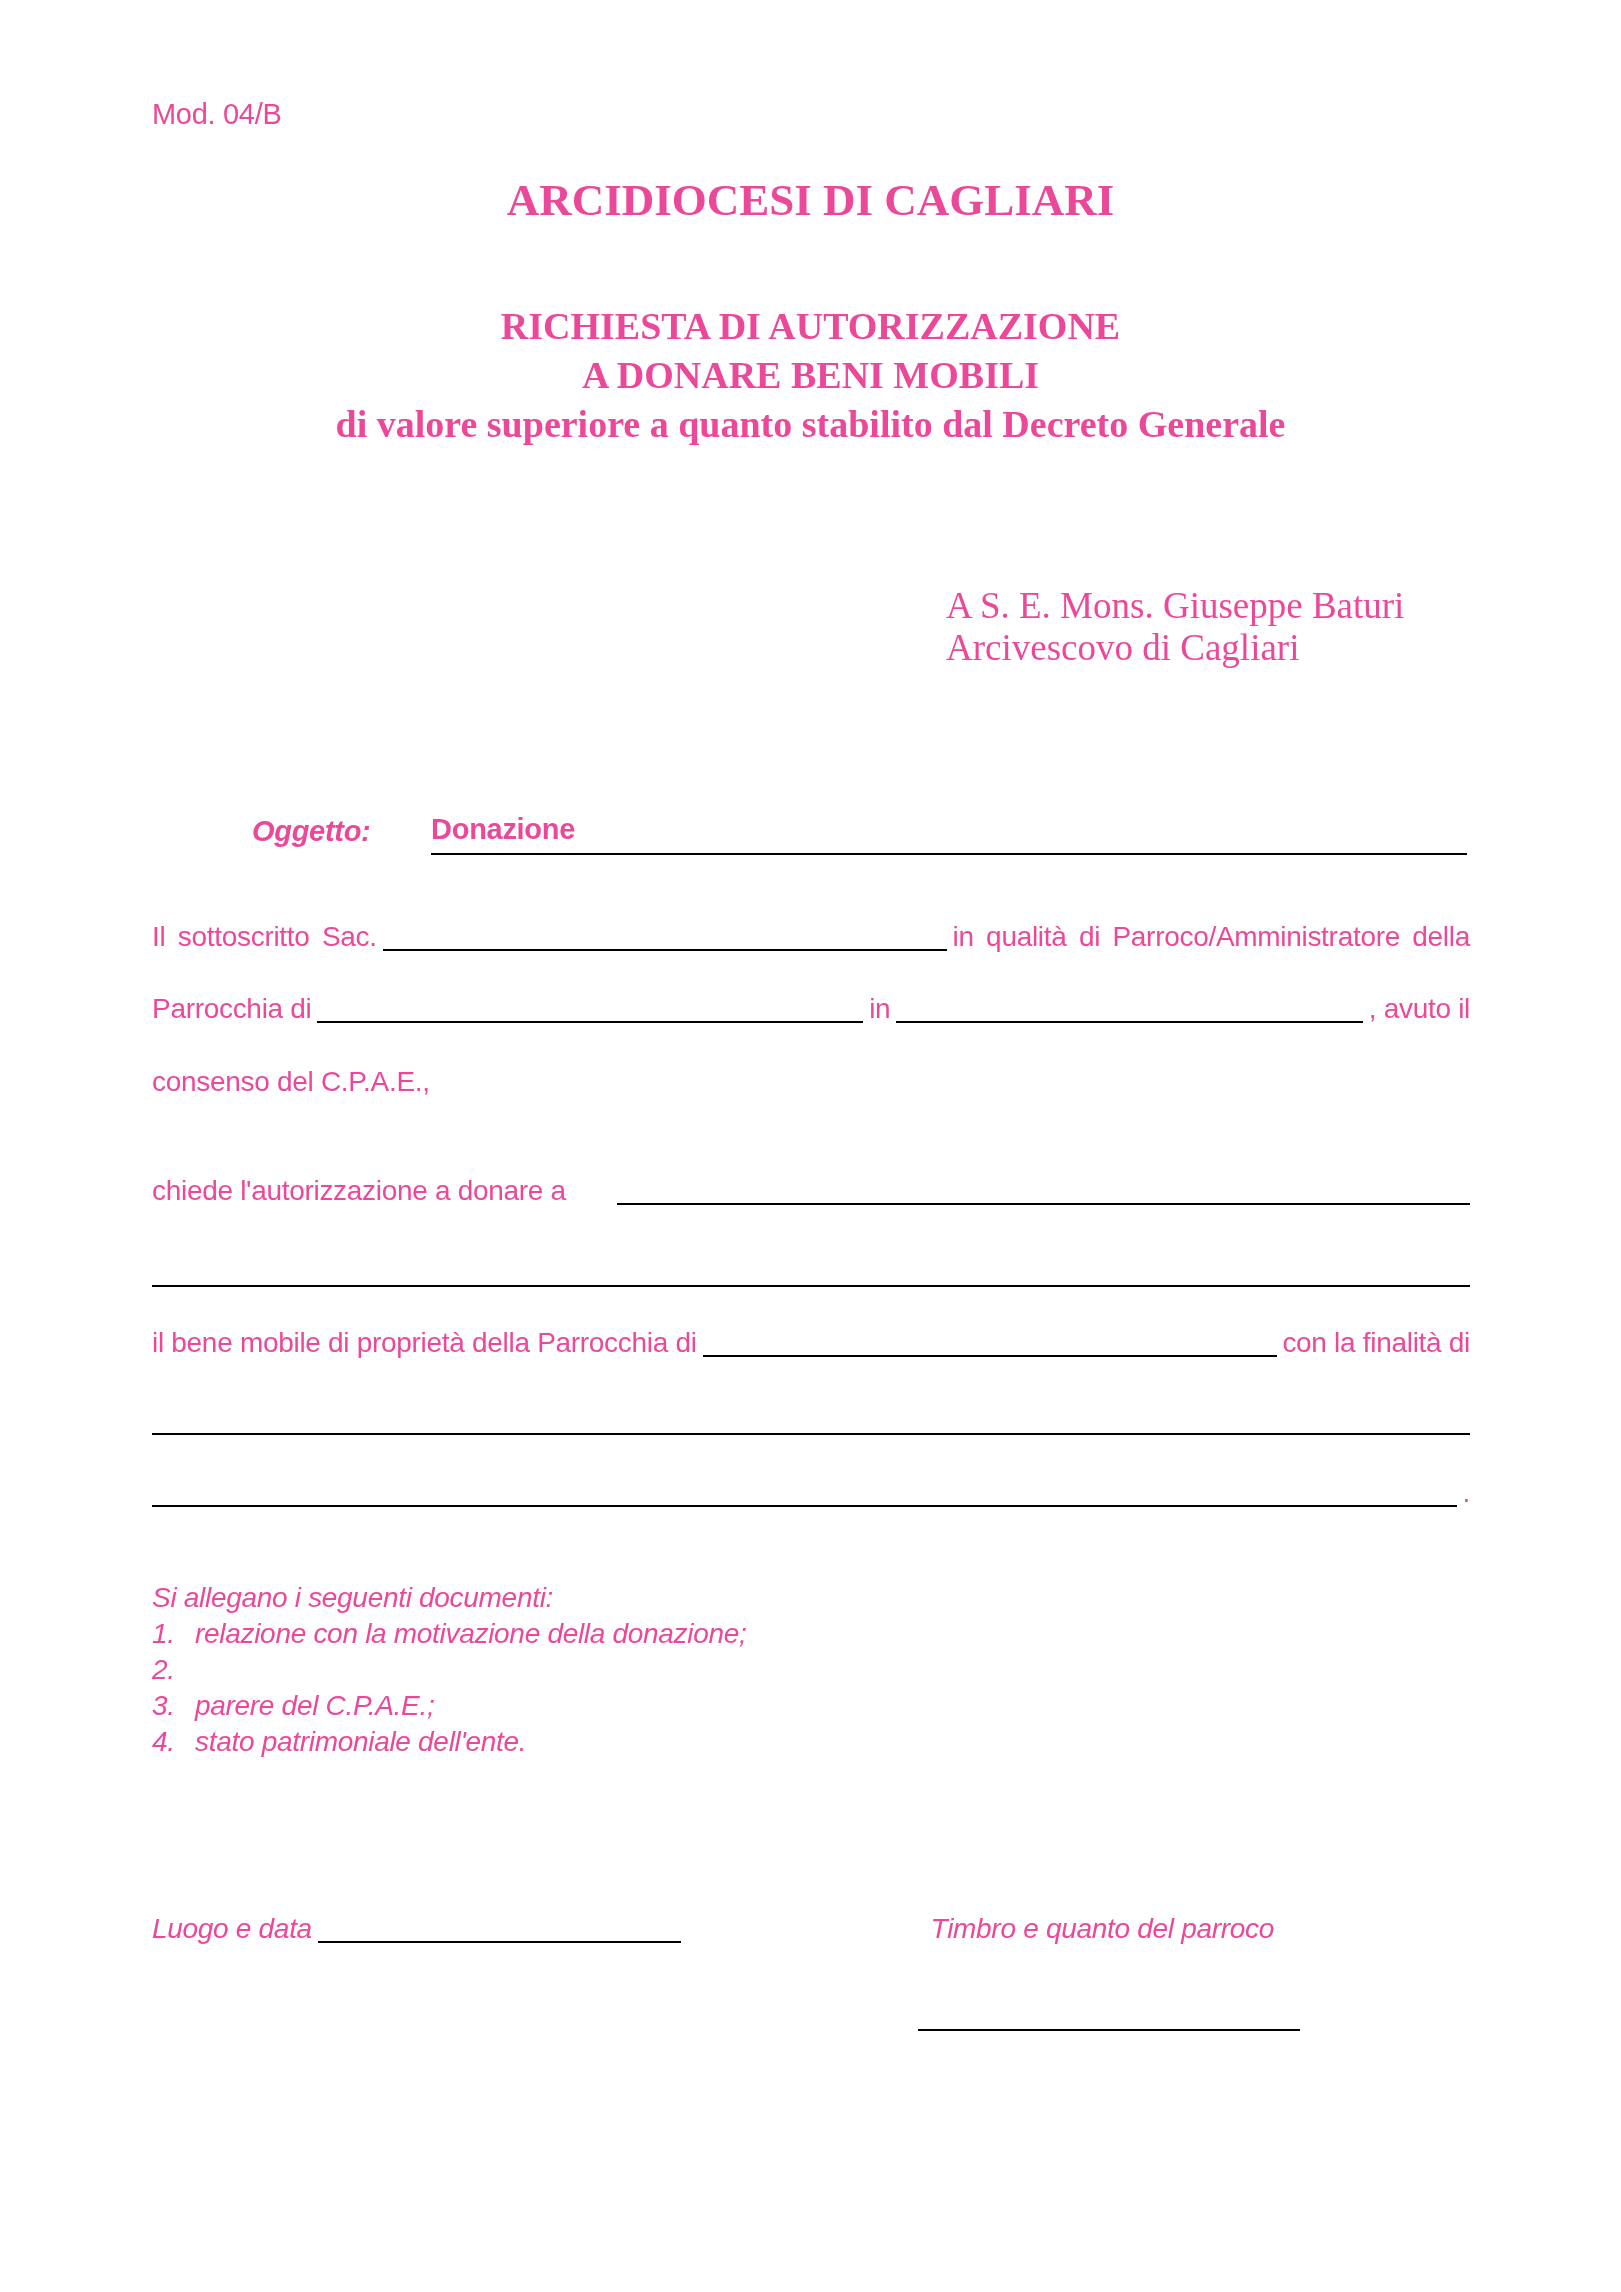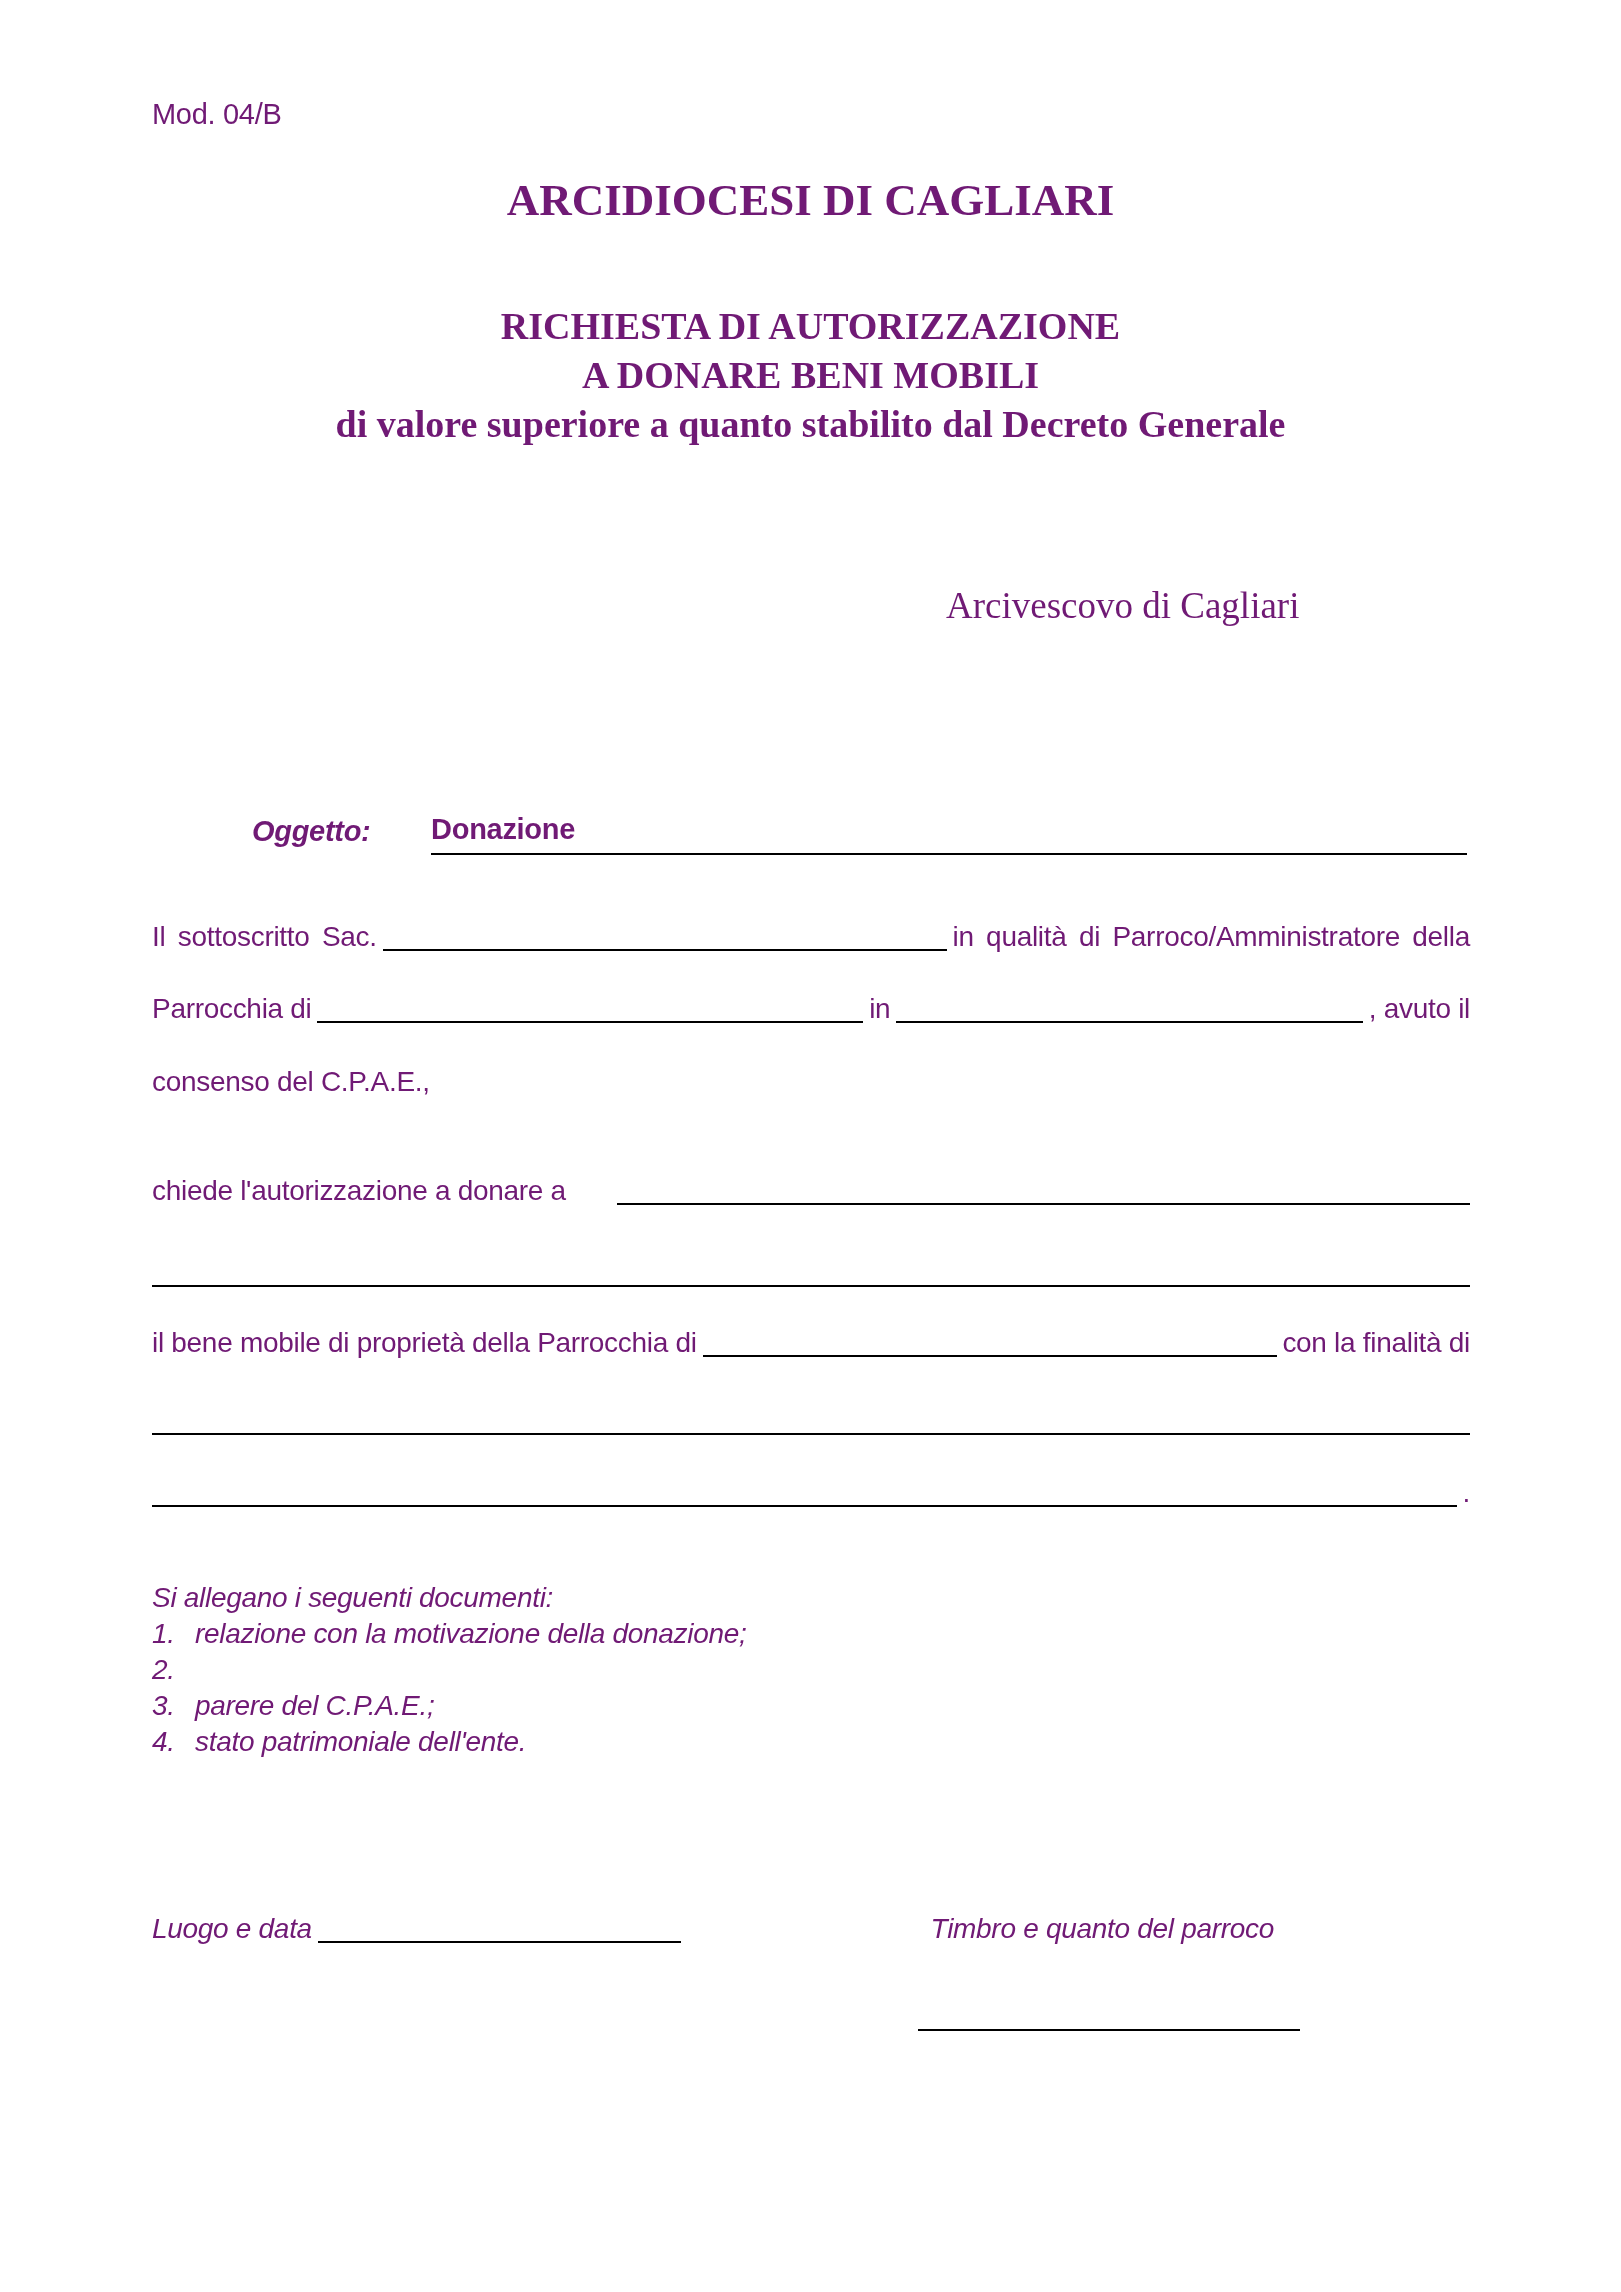--- a/index.html
+++ b/index.html
@@ -1,20 +1,20 @@
 <!DOCTYPE html>
 <html><head>
 <meta charset="utf-8">
 <style>
   html,body{margin:0;padding:0;background:#e8e8e8;}
   .page{
     position:relative;
     width:1621px;height:2293px;
     background:#ffffff;
-    color:#701a75;
+    color:#ec4899;
     font-family:"Liberation Sans",sans-serif;
     overflow:hidden;
     margin:0 auto;
   }
   .mod{
     position:absolute;left:152px;top:98px;
     font-size:29px;line-height:33px;letter-spacing:-0.3px;
   }
   .title{
     position:absolute;left:0;right:0;top:173px;
@@ -87,20 +87,21 @@
 
   <div class="title">ARCIDIOCESI DI CAGLIARI</div>
 
   <div class="subtitle">
     <div>RICHIESTA DI AUTORIZZAZIONE</div>
     <div>A DONARE BENI MOBILI</div>
     <div>di valore superiore a quanto stabilito dal Decreto Generale</div>
   </div>
 
   <div class="addressee">
+    <div>A S. E. Mons. Giuseppe Baturi</div>
     <div>Arcivescovo di Cagliari</div>
   </div>
 
   <div class="subject-row">
     <span class="subject-label">Oggetto:</span>
     <span class="subject-line">
       <span class="subject-value">Donazione</span>
     </span>
   </div>
 

